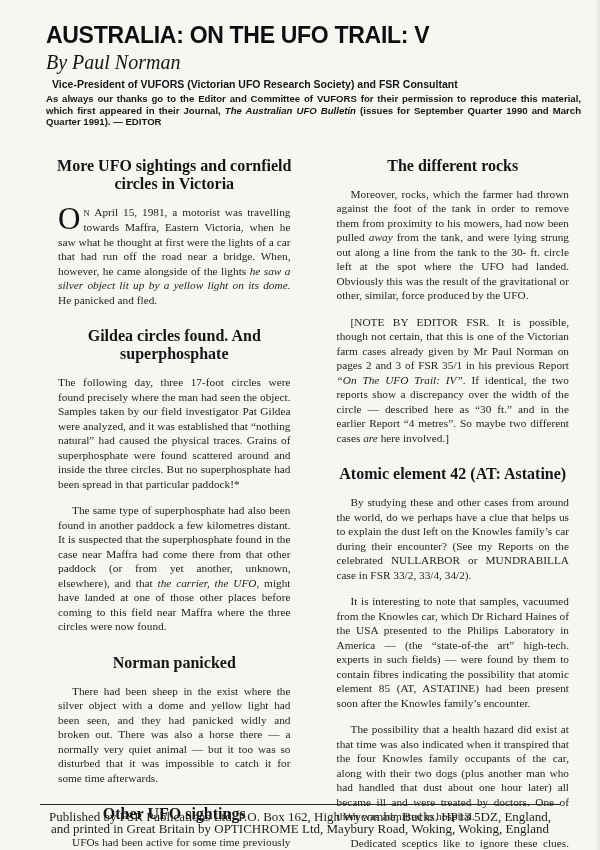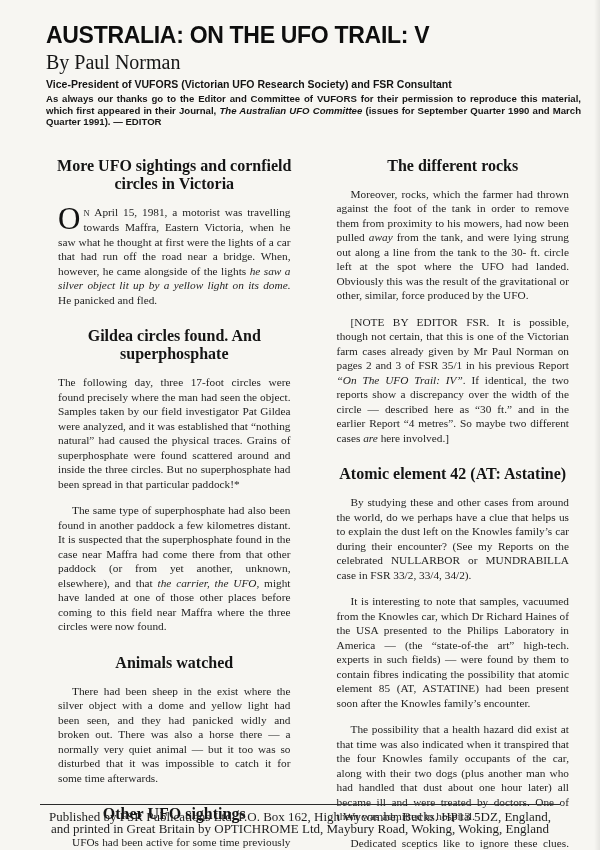--- a/index.html
+++ b/index.html
@@ -19,25 +19,25 @@
     background:linear-gradient(to right, rgba(0,0,0,0), rgba(0,0,0,0.07));
     pointer-events:none;
   }
   
   .title{
     font-family:"Liberation Sans", sans-serif;
     font-weight:700;font-size:23px;letter-spacing:-0.3px;
     margin:8px 0 2px 0;color:#0e0e0e;
   }
   .byline{
-    font-size:20px;margin:2px 0 4px 0;color:#161616;
+    font-size:20px;font-style:italic;margin:2px 0 4px 0;color:#161616;
   }
   .affiliation{
     font-family:"Liberation Sans", sans-serif;
-    font-weight:700;font-size:10.5px;margin:0 0 3px 0;color:#141414;
+    font-weight:700;font-size:10.5px;margin:0 0 3px 6px;color:#141414;
   }
   .editor-note{
     font-family:"Liberation Sans", sans-serif;
     font-weight:700;font-size:9.6px;line-height:11.5px;
     text-align:justify;margin:0 0 9px 0;color:#161616;
   }
   .editor-note .it{font-style:italic;}
   
   .columns{display:flex;gap:22px;}
   .col{flex:1 1 0;min-width:0;}
@@ -65,31 +65,31 @@
 </style>
 </head>
 <body>
 
 <div class="page">
 
   <header>
     <h1 class="title">AUSTRALIA: ON THE UFO TRAIL: V</h1>
     <div class="byline">By Paul Norman</div>
     <div class="affiliation">Vice-President of VUFORS (Victorian UFO Research Society) and FSR Consultant</div>
-    <p class="editor-note"><span>As always our thanks go to the Editor and Committee of VUFORS for their permission to reproduce this material, which first appeared in their Journal, </span><span class="it">The Australian UFO Committee</span><span> (issues for September Quarter 1990 and March Quarter 1991). — EDITOR</span></p>
+    <p class="editor-note"><span>As always our thanks go to the Editor and Committee of VUFORS for their permission to reproduce this material, which first appeared in their Journal, </span><span class="it">The Australian UFO Bulletin</span><span> (issues for September Quarter 1990 and March Quarter 1991). — EDITOR</span></p>
   </header>
 
   <div class="columns">
     <div class="col">
         <h3>More UFO sightings and cornfield circles in Victoria</h3>
         <p><span class="dropcap">O</span><span class="sc">N</span><span> April 15, 1981, a motorist was travelling towards Maffra, Eastern Victoria, when he saw what he thought at first were the lights of a car that had run off the road near a bridge. When, however, he came alongside of the lights </span><span class="it">he saw a silver object lit up by a yellow light on its dome.</span><span> He panicked and fled.</span></p>
         <h3>Gildea circles found. And superphosphate</h3>
         <p><span>The following day, three 17-foot circles were found precisely where the man had seen the object. Samples taken by our field investigator Pat Gildea were analyzed, and it was established that “nothing natural” had caused the physical traces. Grains of superphosphate were found scattered around and inside the three circles. But no superphosphate had been spread in that particular paddock!*</span></p>
         <p class="indent"><span>The same type of superphosphate had also been found in another paddock a few kilometres distant. It is suspected that the superphosphate found in the case near Maffra had come there from that other paddock (or from yet another, unknown, elsewhere), and that </span><span class="it">the carrier, the UFO,</span><span> might have landed at one of those other places before coming to this field near Maffra where the three circles were now found.</span></p>
-        <h3>Animals watched</h3>
+        <h3>Norman panicked</h3>
         <p class="indent"><span>There had been sheep in the exist where the silver object with a dome and yellow light had been seen, and they had panicked widly and broken out. There was also a horse there — a normally very quiet animal — but it too was so disturbed that it was impossible to catch it for some time afterwards.</span></p>
         <h3>Other UFO sightings</h3>
         <p class="indent"><span>UFOs had been active for some time previously in that same area. On April 4, 1981 (eleven days earlier) a man had been filling his petrol tank when he noticed a flashing red light about 800 metres or so from his house. The object was flying about over the area at fence-height! He watched it for a few minutes and then turned his car headlights towards it. The red light instantly changed to white, and the UFO sped off in a northerly direction.</span></p>
         <h3>The empty water-tank</h3>
       </div>
     <div class="col">
         <h3>The different rocks</h3>
         <p class="indent"><span>Moreover, rocks, which the farmer had thrown against the foot of the tank in order to remove them from proximity to his mowers, had now been pulled </span><span class="it">away</span><span> from the tank, and were lying strung out along a line from the tank to the 30- ft. circle left at the spot where the UFO had landed. Obviously this was the result of the gravitational or other, similar, force produced by the UFO.</span></p>
         <p class="indent"><span>[NOTE BY EDITOR FSR. It is possible, though not certain, that this is one of the Victorian farm cases already given by Mr Paul Norman on pages 2 and 3 of FSR 35/1 in his previous Report </span><span class="it">“On The UFO Trail: IV”</span><span>. If identical, the two reports show a discrepancy over the width of the circle — described here as “30 ft.” and in the earlier Report “4 metres”. So maybe two different cases </span><span class="it">are</span><span> here involved.]</span></p>
         <h3>Atomic element 42 (AT: Astatine)</h3>

